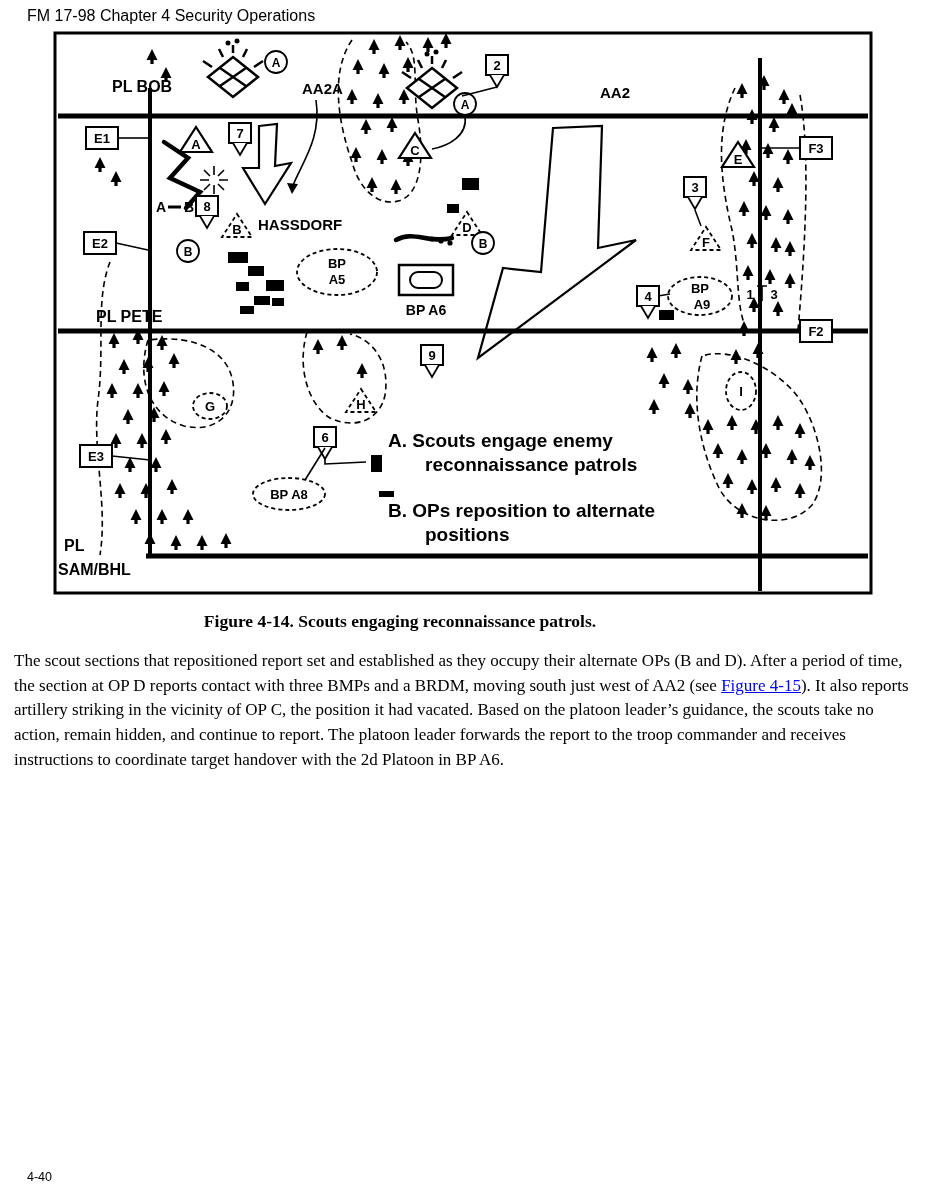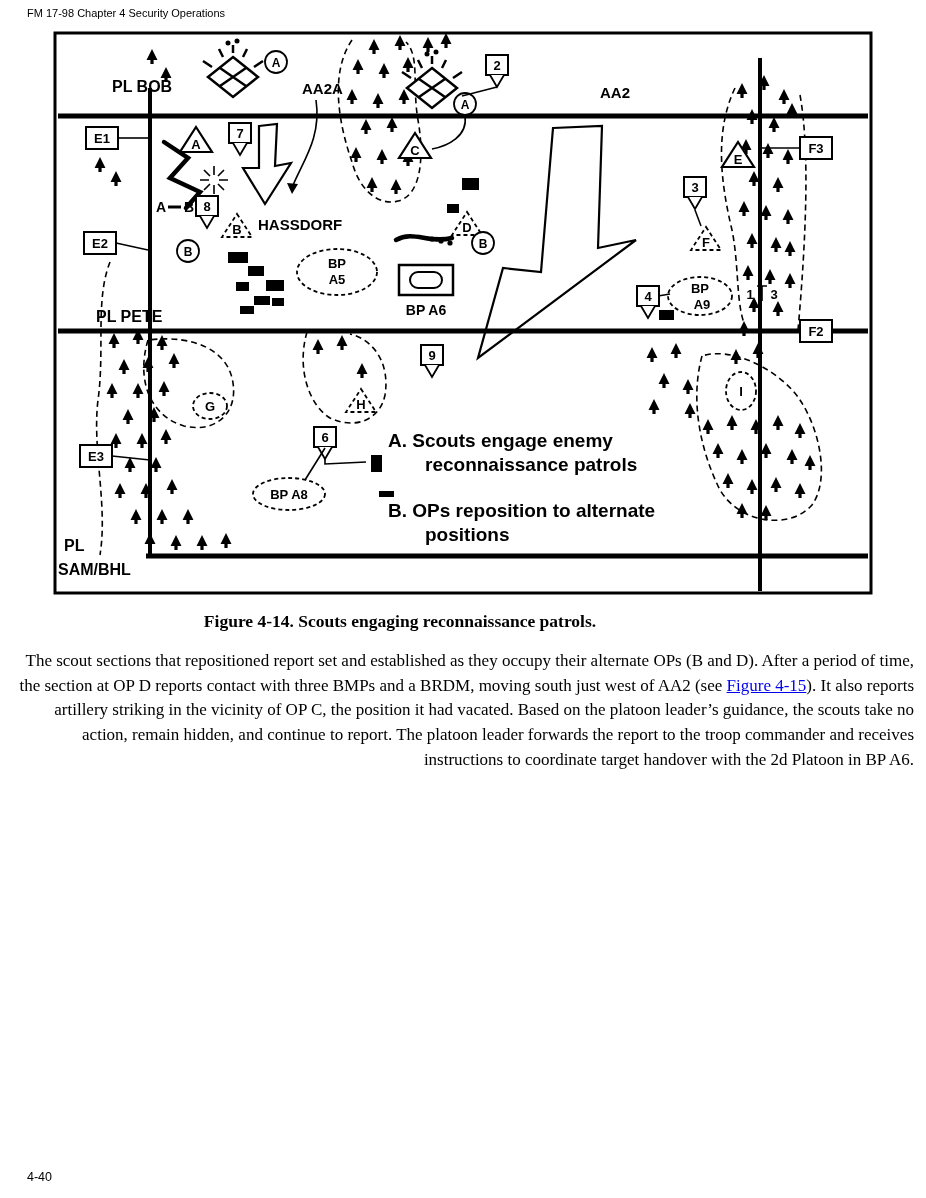--- a/index.html
+++ b/index.html
@@ -3,31 +3,31 @@
 <meta charset="utf-8">
 <style>
   * { margin:0; padding:0; box-sizing:border-box; }
   html,body { background:#ffffff; }
   body {
     width:926px; height:1198px; position:relative;
     font-family:"Liberation Serif", serif; color:#000;
   }
   .header {
     position:absolute; left:27px; top:7px;
-    font-family:"Liberation Sans", sans-serif; font-size:11px;
+    font-family:"Liberation Sans", sans-serif; font-size:16px;
   }
   .figure-box { position:absolute; left:52px; top:30px; width:822px; height:566px; }
   .figure-box svg { display:block; width:822px; height:566px; }
   .caption {
     position:absolute; top:611px; left:0; width:800px; text-align:center;
     font-weight:bold; font-size:17.5px;
   }
   .body-text {
     position:absolute; top:649px; left:14px; width:900px;
-    font-size:17px; line-height:1.45;text-align:right;
+    font-size:17px; line-height:1.45;
   }
   a.link { color:#0000EE; text-decoration:underline; cursor:pointer; }
   .page-number {
     position:absolute; left:27px; top:1170px;
     font-family:"Liberation Sans", sans-serif; font-size:12.5px;
   }
 
   
   .frame { fill:none; stroke:#000; stroke-width:3; }
   .pline { stroke:#000; stroke-width:5; fill:none; }

